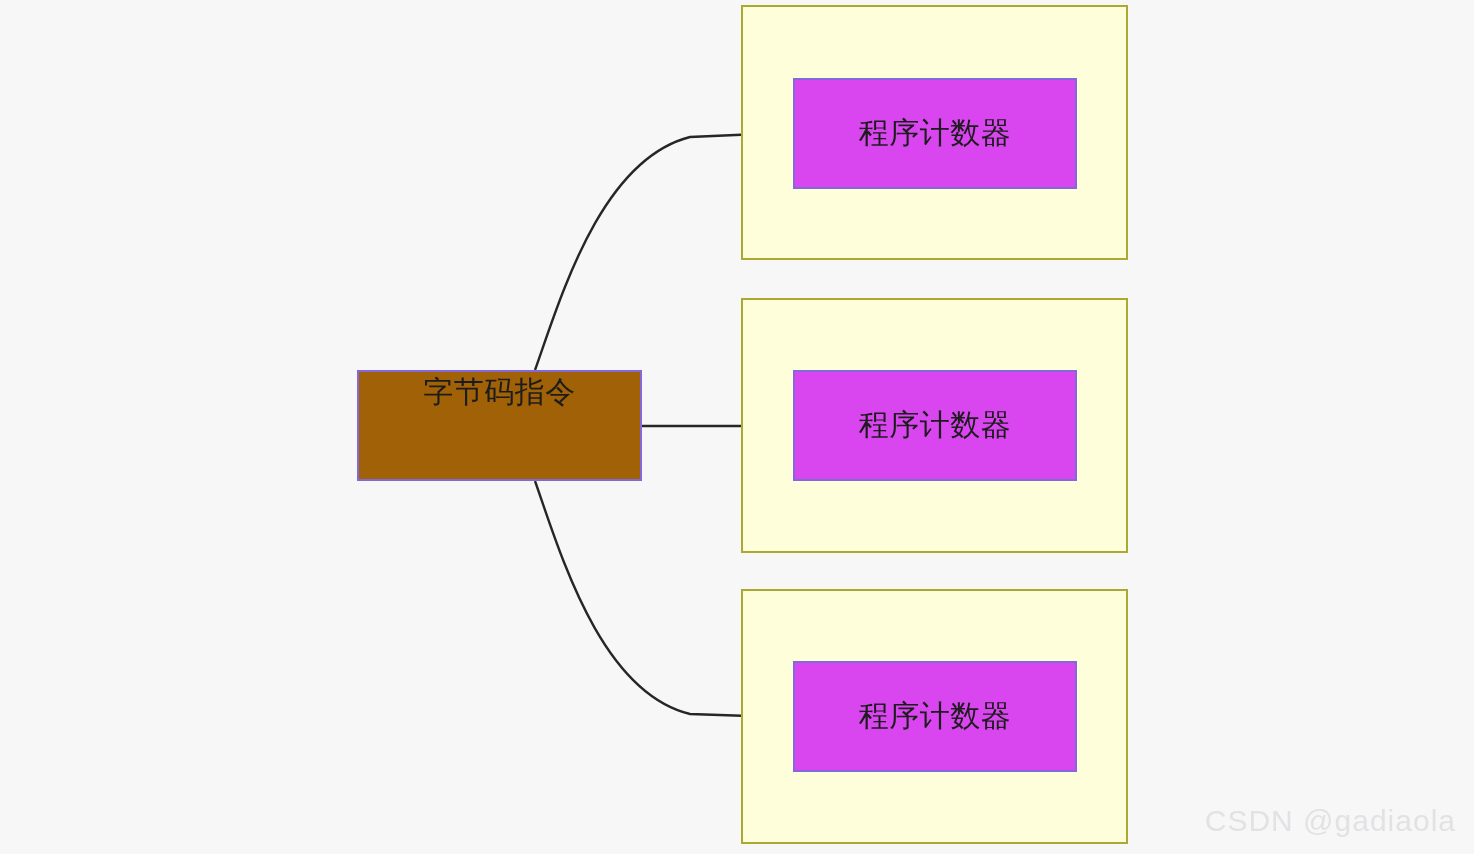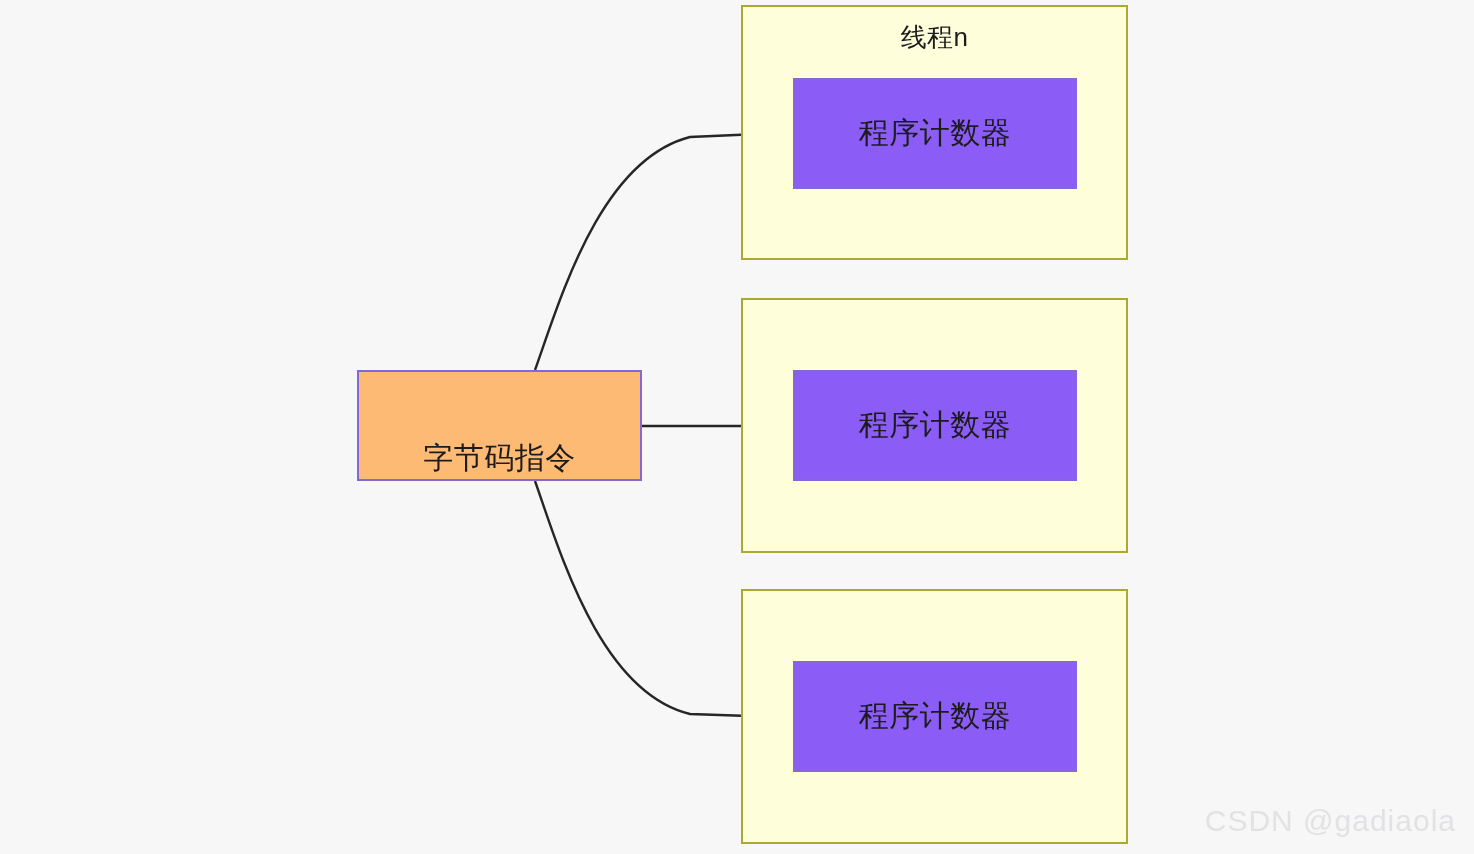--- a/index.html
+++ b/index.html
@@ -39,38 +39,38 @@
     top: 14px;
     text-align: center;
     font-size: 26px;
     color: #1c1c1c;
     line-height: 1.25;
     letter-spacing: 0.3px;
   }
   .pc-box {
     position: absolute;
     box-sizing: border-box;
-    background: #8b5cf6;
+    background: #d946ef;
     border: 2px solid #8268d8;
     display: flex;
     align-items: center;
     justify-content: center;
   }
   .pc-label {
     font-size: 30px;
     color: #1c1c1c;
     letter-spacing: 0.5px;
   }
   .source-box {
     position: absolute;
     box-sizing: border-box;
-    background: #fdba74;
+    background: #a16207;
     border: 2px solid #8268d8;
     display: flex;
-    align-items: flex-end;
+    align-items: flex-start;
     justify-content: center;
   }
   .source-label {
     font-size: 30px;
     color: #1c1c1c;
     letter-spacing: 0.5px;
   }
   .watermark {
     position: absolute;
     right: 18px;
@@ -95,21 +95,20 @@
     <path d="M535,370 C 560,300 600,160 690,137 L 781,133" fill="none" stroke="#262626" stroke-width="2.4" marker-end="url(#arrowhead)"></path>
     <path d="M642,426 L781,426" fill="none" stroke="#262626" stroke-width="2.4" marker-end="url(#arrowhead)"></path>
     <path d="M535,481 C 560,552 600,692 690,714 L 781,717" fill="none" stroke="#262626" stroke-width="2.4" marker-end="url(#arrowhead)"></path>
   </svg>
 
   <div class="source-box" style="left:357px; top:370px; width:285px; height:111px;">
     <span class="source-label">字节码指令</span>
   </div>
 
   <div class="thread-box" style="left:741px; top:5px; width:387px; height:255px;">
-    <div class="thread-label">线程n</div>
     <div class="pc-box" style="left:50px; top:71px; width:284px; height:111px;">
       <span class="pc-label">程序计数器</span>
     </div>
   </div>
 
   <div class="thread-box" style="left:741px; top:298px; width:387px; height:255px;">
     <div class="pc-box" style="left:50px; top:70px; width:284px; height:111px;">
       <span class="pc-label">程序计数器</span>
     </div>
   </div>

